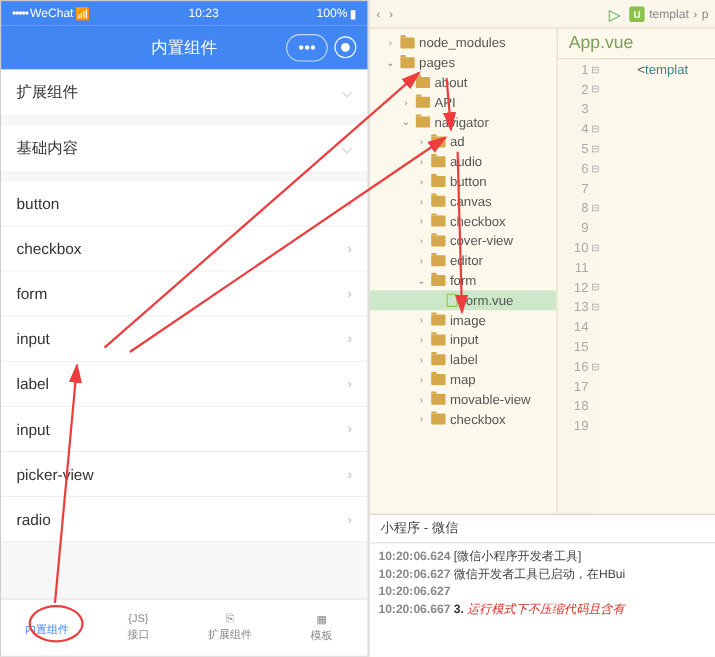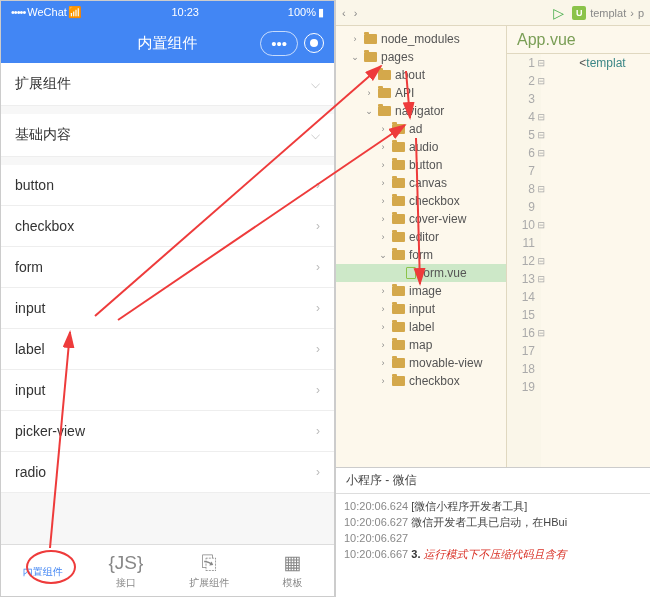--- a/index.html
+++ b/index.html
@@ -14,21 +14,21 @@
 .circle-target { width: 20px; height: 20px; border: 1.5px solid #fff; border-radius: 50%; display: flex; align-items: center; justify-content: center; }
 .circle-target::after { content: ""; width: 8px; height: 8px; background: #fff; border-radius: 50%; }
 .content { flex: 1; overflow-y: auto; background: #f7f7f7; }
 .section-header { padding: 12px 14px; background: #fff; border-bottom: 1px solid #eee; font-size: 14px; color: #333; display: flex; justify-content: space-between; align-items: center; margin-bottom: 8px; }
 .section-header.expanded { background: #f0f0f0; margin-bottom: 0; }
 .list-item { padding: 12px 14px; background: #fff; border-bottom: 1px solid #eee; font-size: 14px; color: #333; display: flex; justify-content: space-between; align-items: center; }
 .chev { color: #bbb; font-size: 12px; }
 .tab-bar { height: 52px; border-top: 1px solid #ddd; display: flex; background: #fff; }
 .tab { flex: 1; display: flex; flex-direction: column; align-items: center; justify-content: center; gap: 2px; color: #888; font-size: 10px; }
 .tab.active { color: #4286f4; }
-.tab-icon { font-size: 19px; }
+.tab-icon { font-size: 10px; }
 .ide { flex: 1; background: #fdf8ec; display: flex; flex-direction: column; border-left: 1px solid #ccc; }
 .ide-toolbar { height: 26px; background: #faf6e9; border-bottom: 1px solid #e0d8c0; display: flex; align-items: center; padding: 0 6px; gap: 8px; font-size: 11px; color: #888; }
 .toolbar-spacer { flex: 1; }
 .play-icon { color: #4caf50; font-size: 14px; }
 .breadcrumb { display: flex; align-items: center; gap: 4px; }
 .bc-icon { width: 14px; height: 14px; background: #8bc34a; border-radius: 2px; color: #fff; display: inline-flex; align-items: center; justify-content: center; font-size: 9px; font-weight: bold; }
 .ide-body { flex: 1; display: flex; overflow: hidden; }
 .tree { width: 170px; background: #fdf8ec; font-size: 12px; color: #555; padding: 4px 0; overflow-y: auto; }
 .tree-item { padding: 2px 0; display: flex; align-items: center; gap: 4px; white-space: nowrap; cursor: default; }
 .tree-item.selected { background: #cde8c8; }
@@ -43,21 +43,21 @@
 .gutter-line { height: 18px; line-height: 18px; position: relative; }
 .fold { color: #aaa; font-size: 9px; position: absolute; right: -10px; }
 .code-lines { flex: 1; padding-left: 14px; text-align: center; }
 .code-line { height: 18px; line-height: 18px; white-space: pre; }
 .tag-angle { color: #555; }
 .tag-name { color: #3b8686; }
 .console { height: 130px; border-top: 1px solid #ccc; background: #fff; font-size: 11px; color: #444; display: flex; flex-direction: column; }
 .console-tab { padding: 4px 10px; border-bottom: 1px solid #ddd; font-size: 12px; }
 .console-body { flex: 1; padding: 4px 8px; font-family: Consolas, monospace; overflow: hidden; }
 .console-line { white-space: nowrap; line-height: 16px; }
-.ts { color: #888; }
+.ts { color: #888; font-weight: bold; }
 .num { color: #333; font-weight: bold; }
 .warn { color: #d93025; font-style: italic; }
 .annotation { position: absolute; pointer-events: none; z-index: 100; }
 .red-circle { position: absolute; width: 50px; height: 34px; border: 2px solid #ee3b3b; border-radius: 50%; left: 26px; top: 550px; z-index: 100; pointer-events: none; }
 svg.arrows { position: absolute; top: 0; left: 0; width: 650px; height: 597px; pointer-events: none; z-index: 99; }
 </style>
 </head>
 <body>
 
 <div class="simulator">

